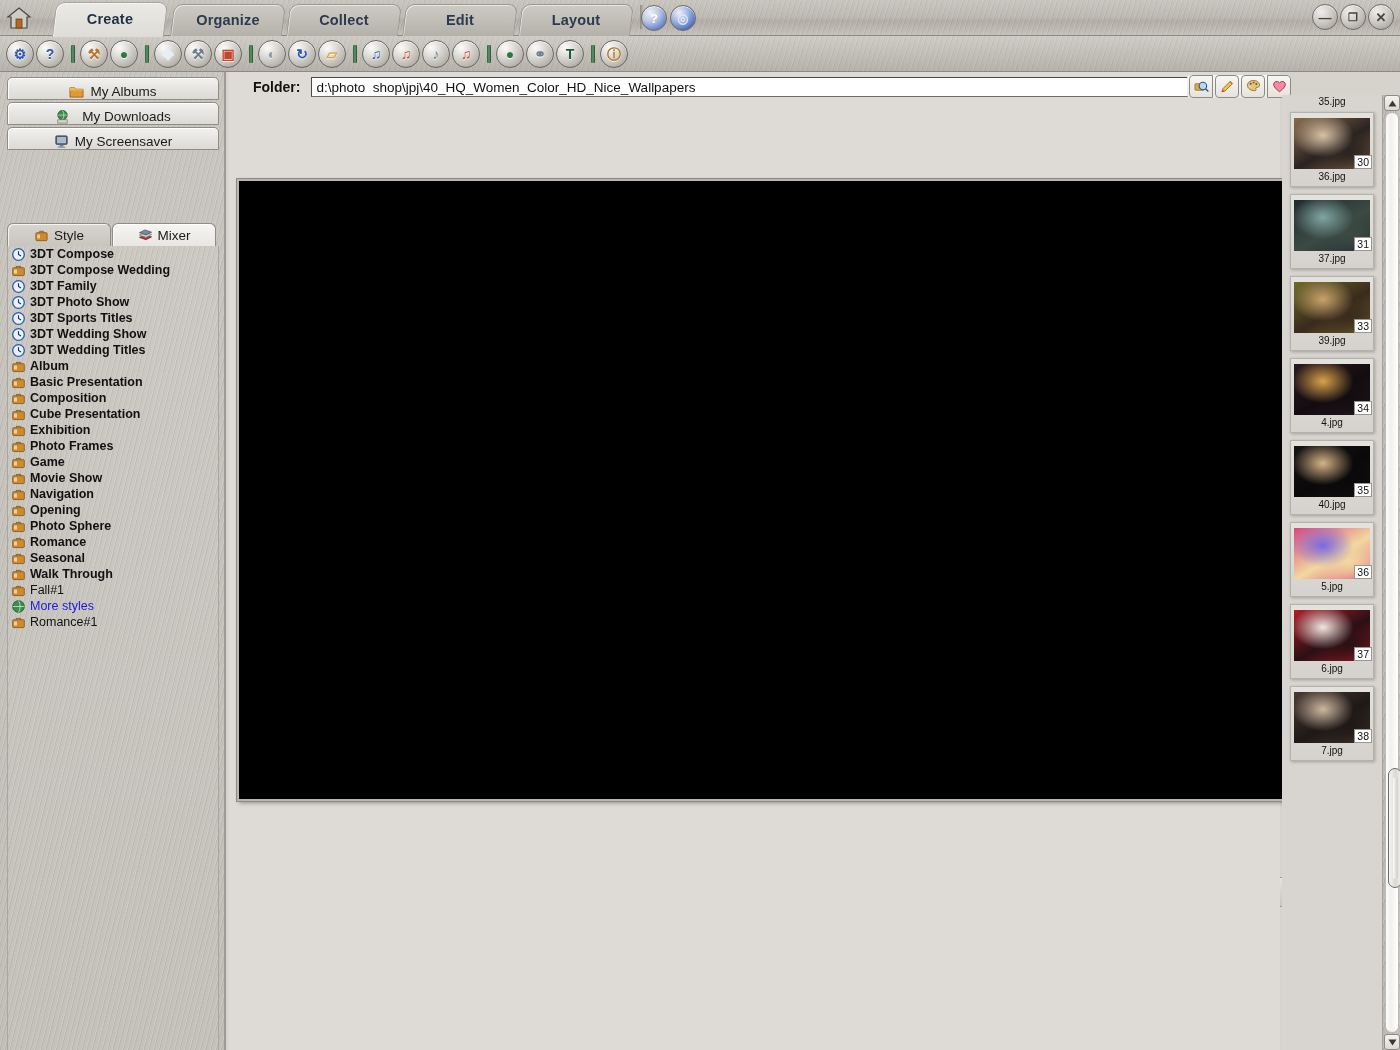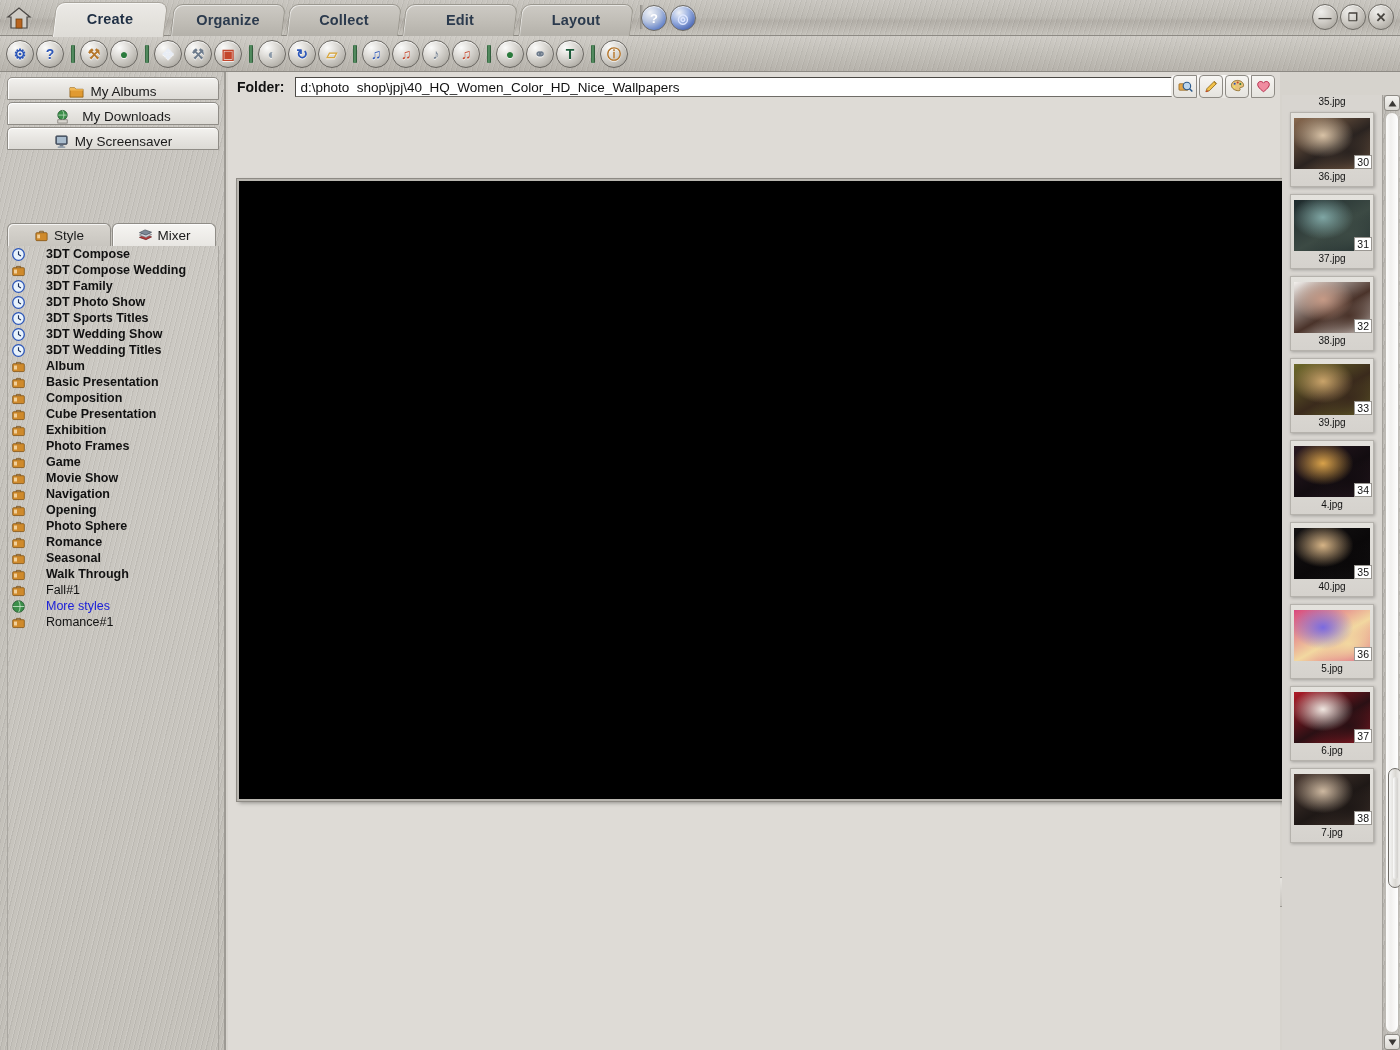--- a/index.html
+++ b/index.html
@@ -126,34 +126,34 @@
   #stylelist {
     position:absolute; left:7px; top:174px; width:212px; height:864px;
     background:
       repeating-linear-gradient(104deg, rgba(255,255,255,0.12) 0 1px, rgba(0,0,0,0.05) 1px 2px, rgba(255,255,255,0) 2px 5px),
       linear-gradient(180deg, #ccc9c3, #c4c1ba);
     border: 1px solid #a9a6a0;
     border-top: none;
     overflow: hidden;
   }
   .styleitem {
-    height: 16px; display:flex; align-items:center; gap: 20px;
+    height: 16px; display:flex; align-items:center; gap: 4px;
     padding-left: 3px; font-size: 12.5px; font-weight: bold; color:#111;
     cursor: default; white-space: nowrap;
   }
   .styleitem.plain { font-weight: normal; }
   .styleitem.link { color: #1c20d8; font-weight: normal; }
 
   
   #main {
     position:absolute; left:228px; top:72px; width:1052px; height:978px;
     background: #dedbd6;
   }
   #folderbar {
-    position:absolute; left:0; top:0; width:1052px; height:30px;
+    position:absolute; left:16px; top:0; width:1052px; height:30px;
     display:flex; align-items:center;
   }
   #folderlabel { margin-left: 9px; font-size: 14px; font-weight: bold; color:#111; }
   #folderinput {
     margin-left: 11px; width: 932px; height: 20px;
     background: #fff; border: 1px solid #6f6c67;
     border-top-color:#4b4945; border-left-color:#4b4945;
     font-size: 13.5px; color:#111; padding: 1px 4px; line-height: 17px;
     font-family: "Liberation Sans", sans-serif;
   }
@@ -829,27 +829,20 @@
         </div>
         <div class="thumbcell">
           <div class="thumbimg">
             <div style="background: radial-gradient(at 38% 34%, rgb(127, 166, 164) 0%, rgba(0, 0, 0, 0) 46%), radial-gradient(at 72% 66%, rgb(60, 74, 68) 0%, rgba(0, 0, 0, 0) 52%), linear-gradient(150deg, rgb(30, 42, 44) 0%, rgb(60, 74, 68) 55%, rgb(30, 42, 44) 100%);"></div>
           </div>
           <div class="thumbnum">31</div>
           <div class="thumbname">37.jpg</div>
         </div>
         <div class="thumbcell">
           <div class="thumbimg">
-            <div style="background: radial-gradient(at 38% 34%, rgb(198, 154, 134) 0%, rgba(0, 0, 0, 0) 46%), radial-gradient(at 72% 66%, rgb(74, 51, 42) 0%, rgba(0, 0, 0, 0) 52%), linear-gradient(150deg, rgb(244, 241, 238) 0%, rgb(74, 51, 42) 55%, rgb(244, 241, 238) 100%);"></div>
-          </div>
-          <div class="thumbnum">32</div>
-          <div class="thumbname">38.jpg</div>
-        </div>
-        <div class="thumbcell">
-          <div class="thumbimg">
             <div style="background: radial-gradient(at 38% 34%, rgb(201, 163, 106) 0%, rgba(0, 0, 0, 0) 46%), radial-gradient(at 72% 66%, rgb(58, 42, 28) 0%, rgba(0, 0, 0, 0) 52%), linear-gradient(150deg, rgb(109, 106, 42) 0%, rgb(58, 42, 28) 55%, rgb(109, 106, 42) 100%);"></div>
           </div>
           <div class="thumbnum">33</div>
           <div class="thumbname">39.jpg</div>
         </div>
         <div class="thumbcell">
           <div class="thumbimg">
             <div style="background: radial-gradient(at 38% 34%, rgb(217, 162, 74) 0%, rgba(0, 0, 0, 0) 46%), radial-gradient(at 72% 66%, rgb(18, 12, 16) 0%, rgba(0, 0, 0, 0) 52%), linear-gradient(150deg, rgb(42, 26, 34) 0%, rgb(18, 12, 16) 55%, rgb(42, 26, 34) 100%);"></div>
           </div>
           <div class="thumbnum">34</div>

